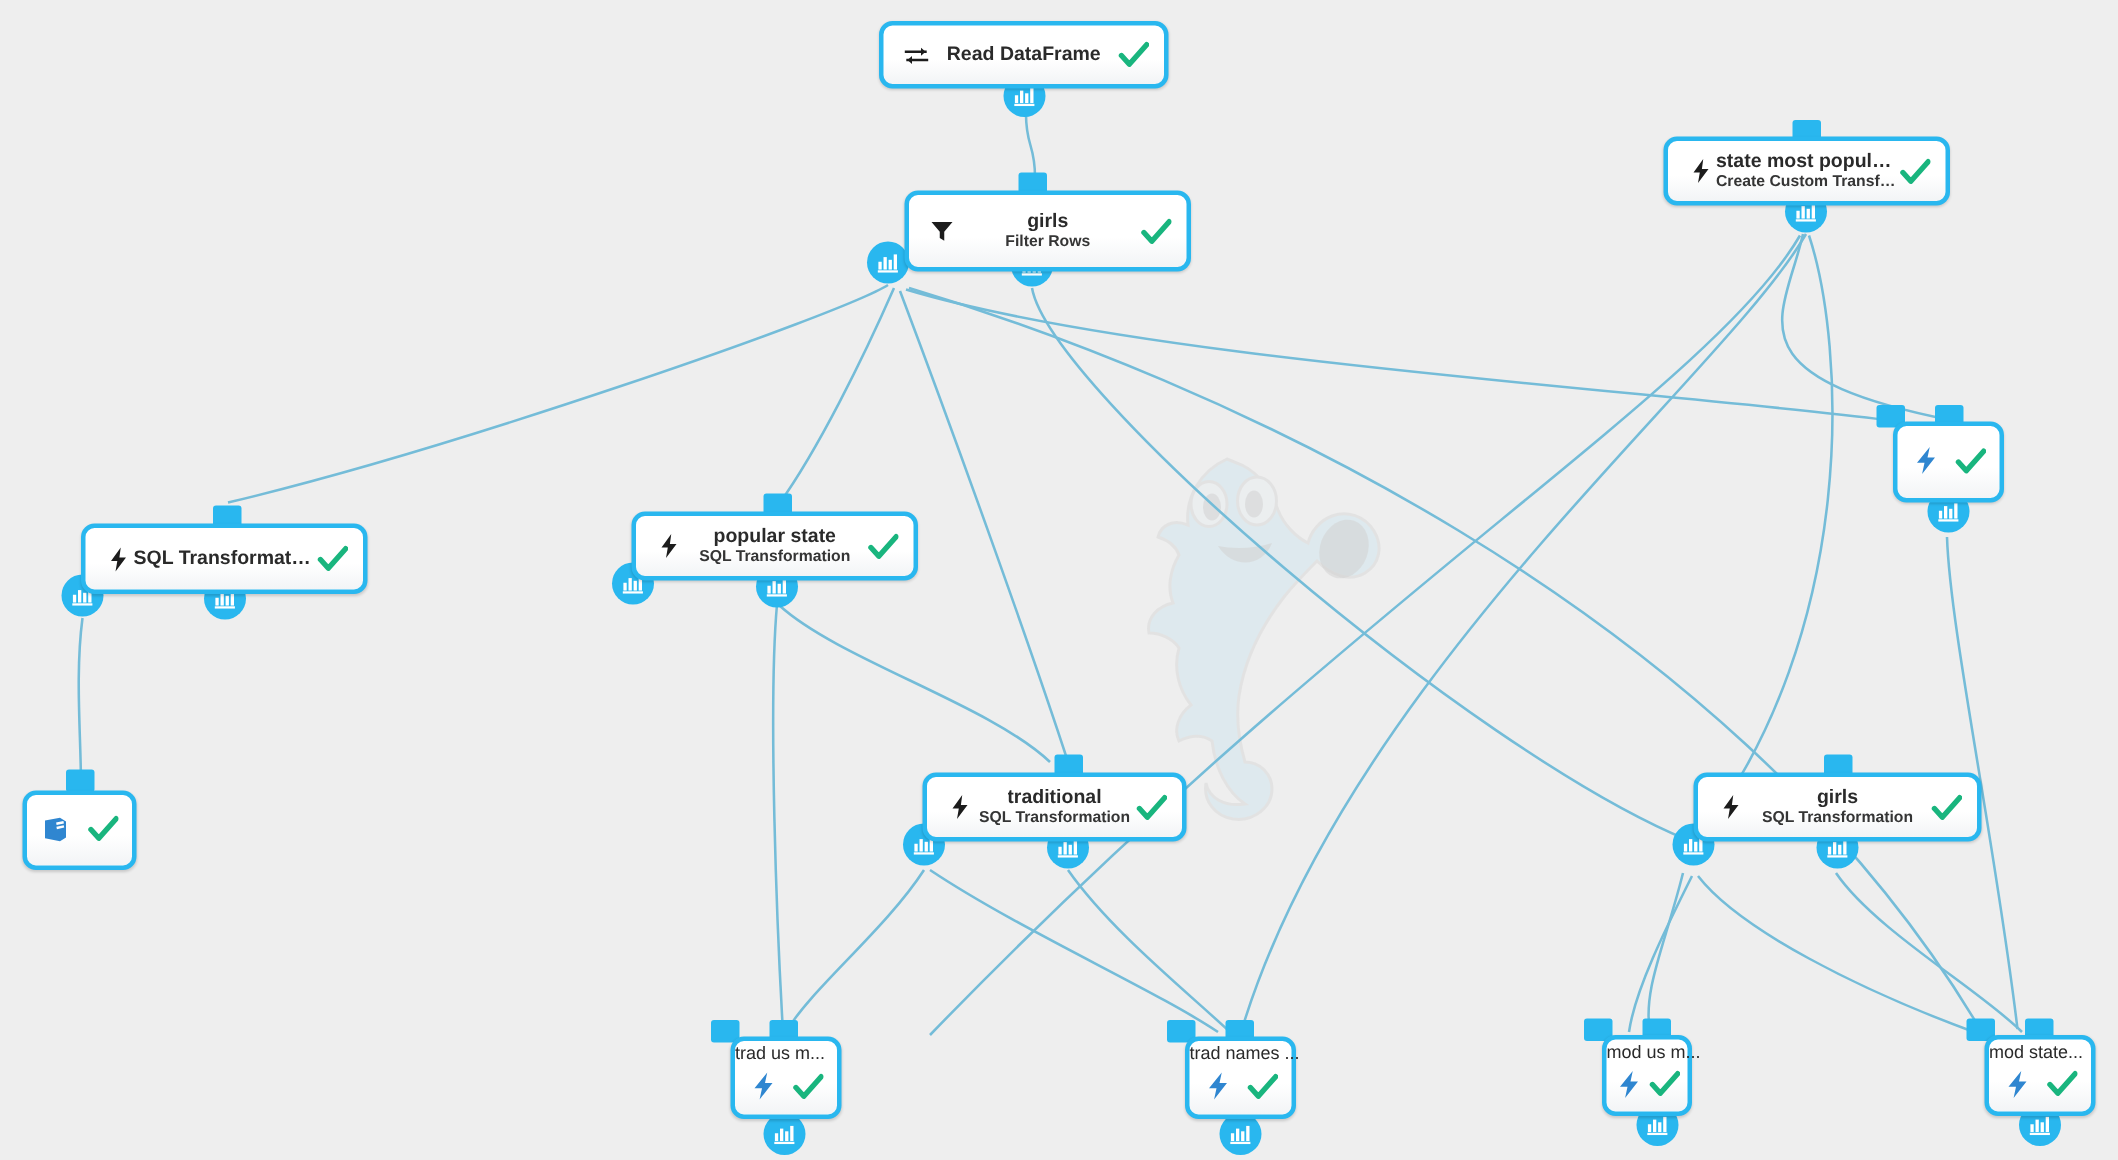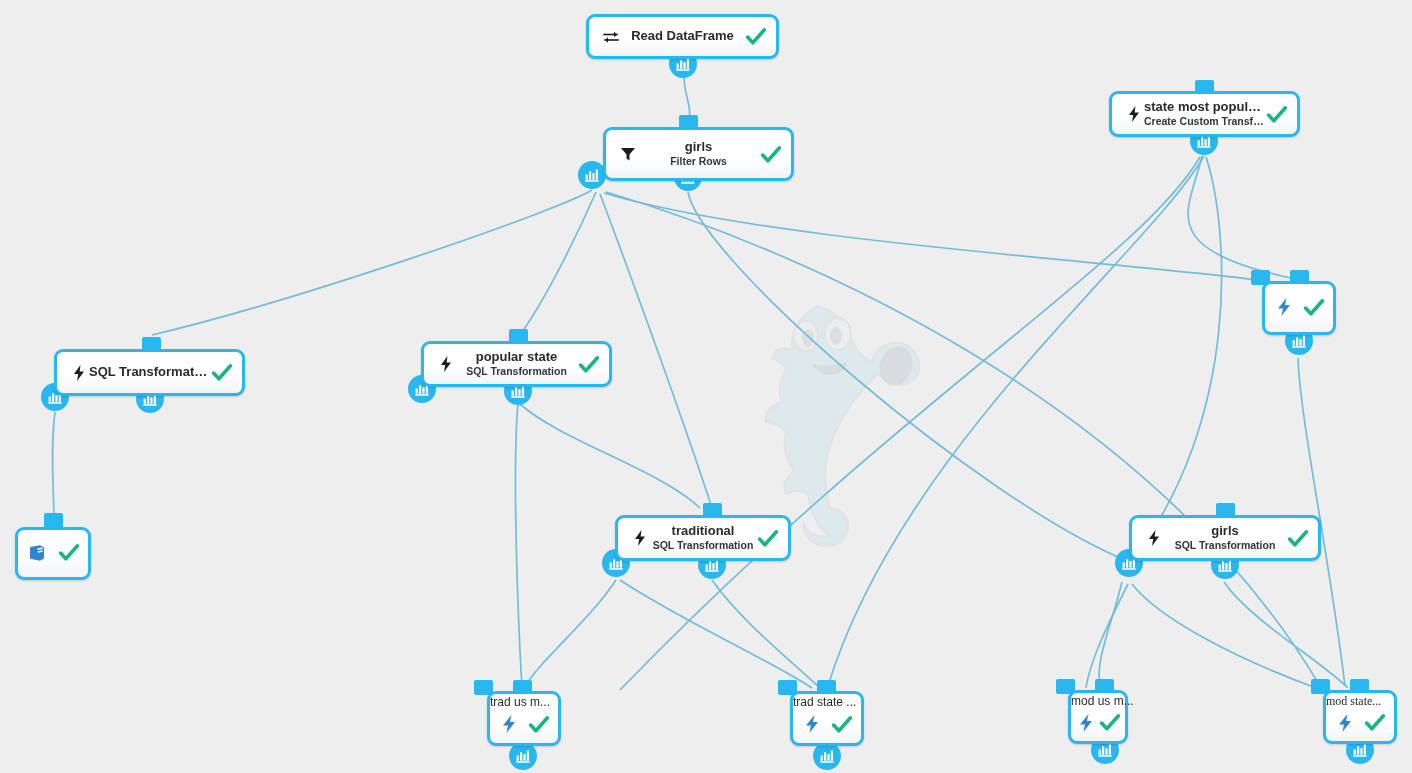--- a/index.html
+++ b/index.html
@@ -363,21 +363,21 @@
             <span class="status">
               <svg width="21" height="21" viewBox="0 0 20 20">
                 <path d="M2.5 10.5 L7.5 16 L18.5 3.6" fill="none" stroke="#19b57e" stroke-width="3.4" stroke-linecap="round" stroke-linejoin="round"></path>
               </svg>
             </span>
           </div>
         </div>
       </div>
       <div class="node compact" style="left: 790px; top: 691px; width: 74px; height: 55px;">
         <div class="body">
-          <div class="cap-title">trad state ...</div>
+          <div class="cap-title">trad names ...</div>
           <div class="row">
             <span class="lead-icon">
               <svg width="20" height="20" viewBox="0 0 20 20">
                 <path d="M12.5 1 L4 11.5 H9 L7.4 19 L16 8 H11 Z" fill="#2f86d0"></path>
               </svg>
             </span>
             <span class="status">
               <svg width="21" height="21" viewBox="0 0 20 20">
                 <path d="M2.5 10.5 L7.5 16 L18.5 3.6" fill="none" stroke="#19b57e" stroke-width="3.4" stroke-linecap="round" stroke-linejoin="round"></path>
               </svg>
@@ -395,21 +395,21 @@
               </svg>
             </span>
             <span class="status">
               <svg width="21" height="21" viewBox="0 0 20 20">
                 <path d="M2.5 10.5 L7.5 16 L18.5 3.6" fill="none" stroke="#19b57e" stroke-width="3.4" stroke-linecap="round" stroke-linejoin="round"></path>
               </svg>
             </span>
           </div>
         </div>
       </div>
-      <div class="node compact" style="left: 1323px; top: 690px; width: 74px; height: 54px; font-family: Liberation Serif, serif;">
+      <div class="node compact" style="left: 1323px; top: 690px; width: 74px; height: 54px;">
         <div class="body">
           <div class="cap-title">mod state...</div>
           <div class="row">
             <span class="lead-icon">
               <svg width="20" height="20" viewBox="0 0 20 20">
                 <path d="M12.5 1 L4 11.5 H9 L7.4 19 L16 8 H11 Z" fill="#2f86d0"></path>
               </svg>
             </span>
             <span class="status">
               <svg width="21" height="21" viewBox="0 0 20 20">

